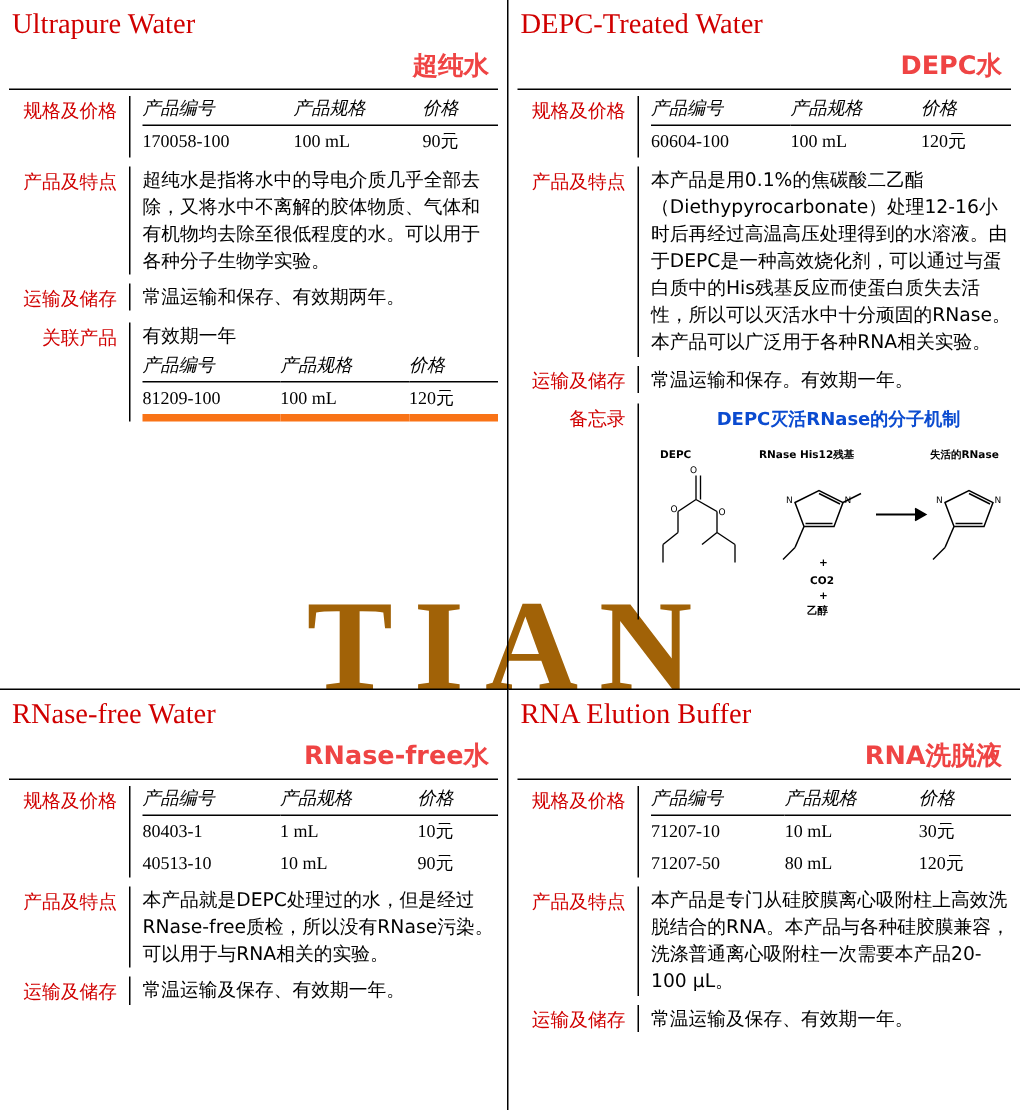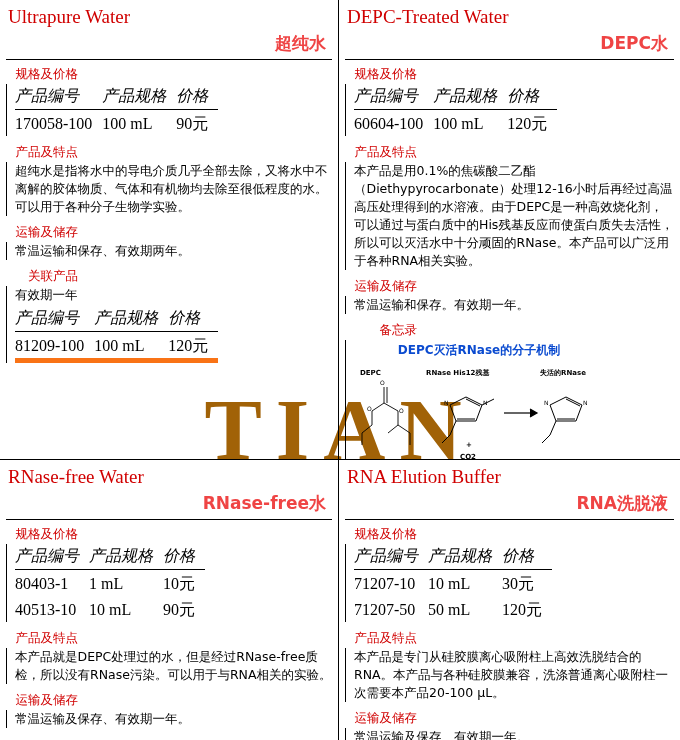--- a/index.html
+++ b/index.html
@@ -58,21 +58,20 @@
     font-weight:bold;
   }
   .rule{
     border:0;border-top:1px solid #000;
     margin:4px 0 4px 0;
   }
   .row{
     display:flex;
     align-items:flex-start;
     margin-bottom:6px;
-    flex-direction:column;
   }
   .rowlabel{
     width:72px;
     min-width:72px;
     color:#d00000;
     font-size:12.5px;
     font-family:"DejaVu Sans", sans-serif;
     text-align:right;
     padding-right:8px;
     padding-top:1px;
@@ -83,21 +82,21 @@
     font-size:12.5px;
     line-height:1.45;
     font-family:"DejaVu Sans", sans-serif;
     border-left:1px solid #000;
     padding-left:8px;
     min-height:14px;
   }
   .ptable{
     border-collapse:collapse;
     font-family:"Liberation Serif", serif;
-    font-size:16px;
+    font-size:12px;
     width:100%;
     max-width:250px;
   }
   .ptable th{
     font-weight:normal;
     font-style:italic;
     padding:0 10px 2px 0;
     text-align:left;
     border-bottom:1px solid #000;
     white-space:nowrap;
@@ -349,21 +348,21 @@
             <th>产品规格</th>
             <th>价格</th>
           </tr>
           <tr>
             <td>71207-10</td>
             <td>10 mL</td>
             <td>30元</td>
           </tr>
           <tr>
             <td>71207-50</td>
-            <td>50 mL</td>
+            <td>80 mL</td>
             <td>120元</td>
           </tr>
         </tbody>
           </table>
       </div>
     </div>
 
     <div class="row">
       <div class="rowlabel">产品及特点</div>
       <div class="rowbody">本产品是专门从硅胶膜离心吸附柱上高效洗脱结合的RNA。本产品与各种硅胶膜兼容，洗涤普通离心吸附柱一次需要本产品20-100 μL。</div>

